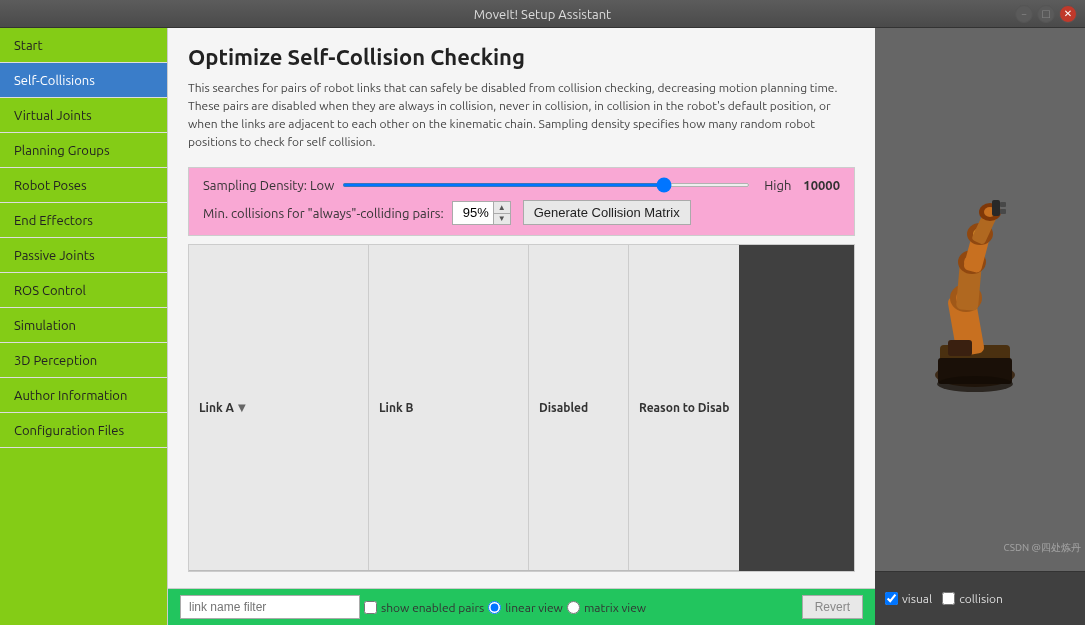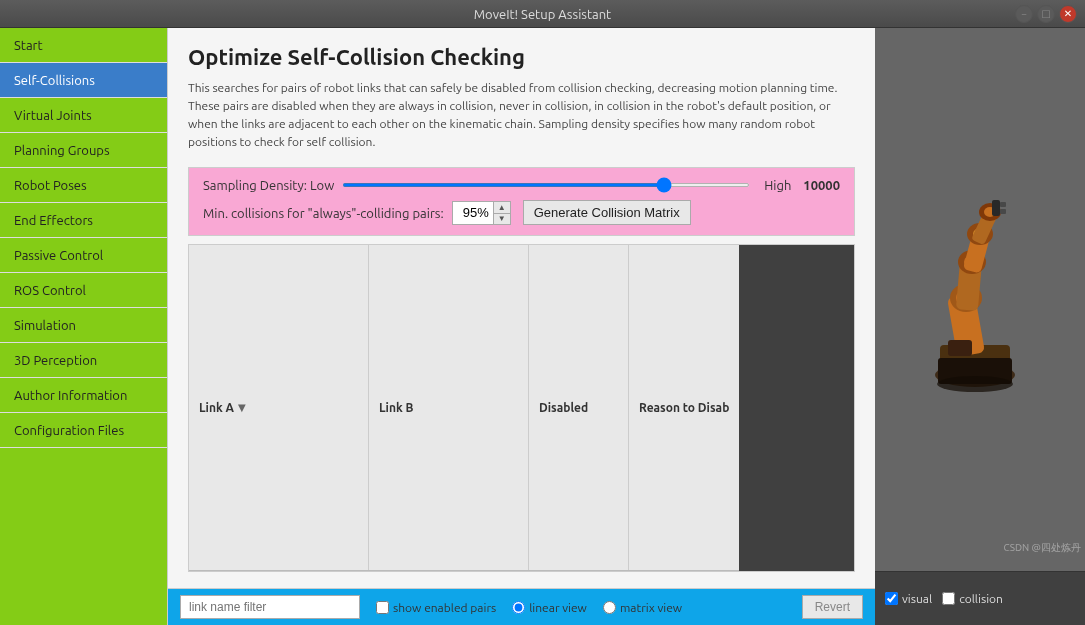--- a/index.html
+++ b/index.html
@@ -228,26 +228,26 @@
     .th-reason { flex: 1; }
     .sort-icon { font-size: 10px; color: #666; }
 
     .table-body {
       flex: 1;
       overflow-y: auto;
     }
 
     
     .bottom-bar {
-      background: #0ea5e9;
+      background: #22c55e;
       border-top: 1px solid #ccc;
       padding: 6px 12px;
       display: flex;
       align-items: center;
-      gap: 16px;
+      gap: 4px;
     }
     .filter-input {
       border: 1px solid #aaa;
       padding: 4px 8px;
       font-size: 12px;
       width: 180px;
       background: white;
       outline: none;
       color: #999;
     }
@@ -340,21 +340,21 @@
 
 <div class="main-container">
 
   <div class="sidebar">
     <div class="sidebar-item">Start</div>
     <div class="sidebar-item active">Self-Collisions</div>
     <div class="sidebar-item">Virtual Joints</div>
     <div class="sidebar-item">Planning Groups</div>
     <div class="sidebar-item">Robot Poses</div>
     <div class="sidebar-item">End Effectors</div>
-    <div class="sidebar-item">Passive Control</div>
+    <div class="sidebar-item">Passive Joints</div>
     <div class="sidebar-item">ROS Control</div>
     <div class="sidebar-item">Simulation</div>
     <div class="sidebar-item">3D Perception</div>
     <div class="sidebar-item">Author Information</div>
     <div class="sidebar-item">Configuration Files</div>
   </div>
 
   <div class="content">
     <div class="content-inner">
       <div class="page-title">Optimize Self-Collision Checking</div>

